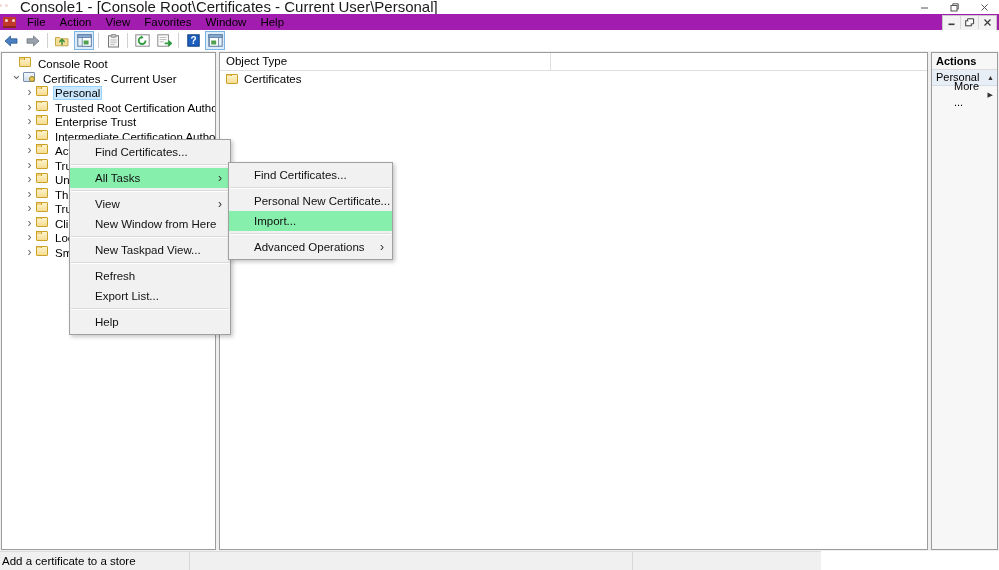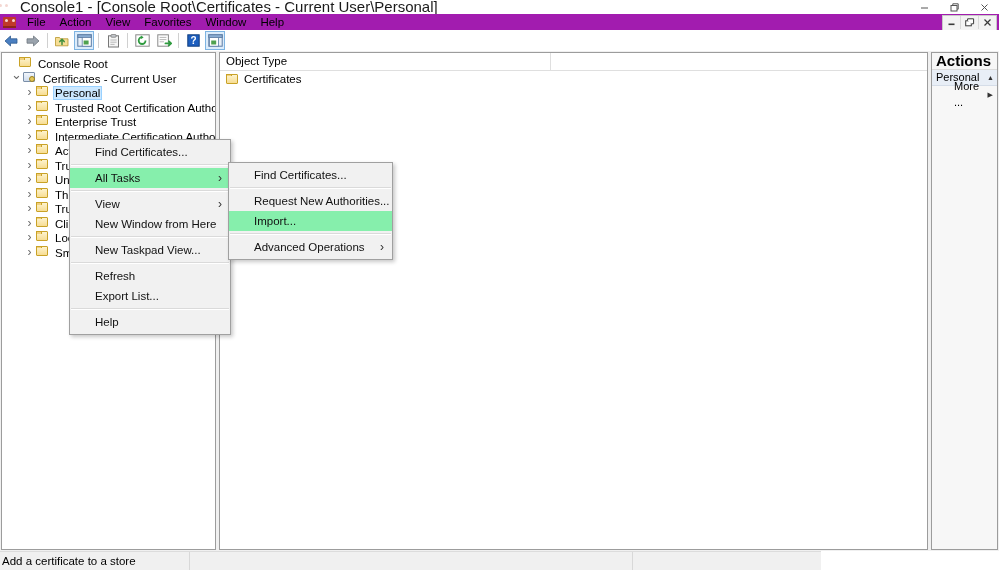--- a/index.html
+++ b/index.html
@@ -281,21 +281,21 @@
     font-size: 11.5px;
   }
   .list-row .ico-folder { margin-right: 5px; }
 
   
   .act-header {
     height: 16px;
     line-height: 16px;
     padding-left: 4px;
     font-weight: bold;
-    font-size: 15px;
+    font-size: 11px;
     background: #f7f7f7;
     border-bottom: 1px solid #dcdcdc;
   }
   .act-group {
     height: 15px;
     line-height: 15px;
     padding-left: 4px;
     background: #e8eef6;
     border-bottom: 1px solid #d5dde8;
     display: flex;
@@ -682,21 +682,21 @@
         <span>Help</span>
       </div>
     </div>
 
   <div class="ctxmenu" id="ctx-sub">
       <div class="ctx-item">
         <span>Find Certificates...</span>
       </div>
       <div class="ctx-sep"></div>
       <div class="ctx-item">
-        <span>Request New Authorities...</span>
+        <span>Personal New Certificate...</span>
       </div>
       <div class="ctx-item highlight">
         <span>Import...</span>
       </div>
       <div class="ctx-sep"></div>
       <div class="ctx-item">
         <span>Advanced Operations</span>
         <span class="arrow" style="font-size: 12px;">›</span>
       </div>
     </div>

